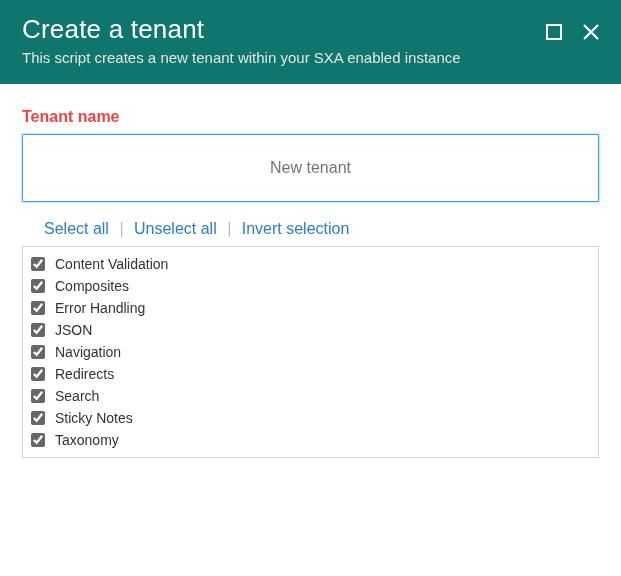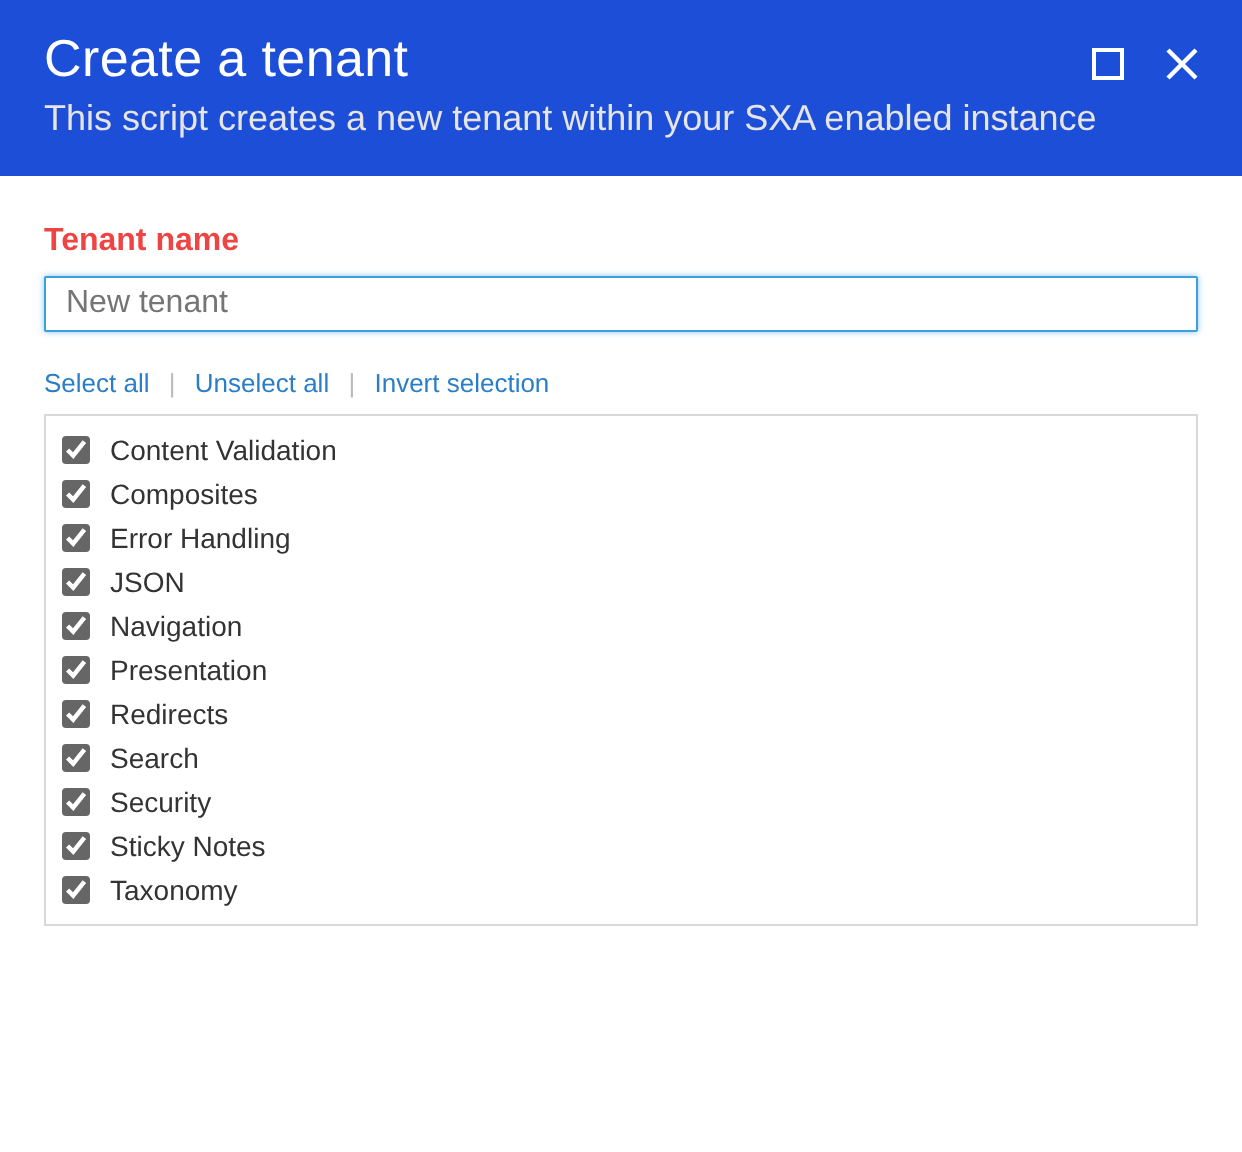--- a/index.html
+++ b/index.html
@@ -5,33 +5,33 @@
   * { box-sizing: border-box; margin: 0; padding: 0; }
   body {
     font-family: "Segoe UI", Arial, sans-serif;
     background: #fff;
     width: 621px;
     height: 576px;
     overflow: hidden;
     color: #222;
   }
   .header {
-    background: #1d4ed8;
+    background: #0f766e;
     color: #fff;
     padding: 14px 22px 18px 22px;
     position: relative;
   }
   .header h1 {
     font-size: 26px;
     font-weight: 400;
     margin-bottom: 4px;
     letter-spacing: 0.2px;
   }
   .header p {
-    font-size: 18px;
+    font-size: 15px;
     color: #e5e5e5;
     font-weight: 400;
   }
   .header-controls {
     position: absolute;
     top: 22px;
     right: 20px;
     display: flex;
     gap: 18px;
     align-items: center;
@@ -48,38 +48,40 @@
   }
   .label {
     font-weight: 700;
     font-size: 16px;
     margin-bottom: 8px;
     color: #ef4444;
   }
   .tn-input {
     width: 100%;
     font-size: 16px;
-    padding: 4px 10px;
+    padding: 24px 10px;
     border: 1px solid #3b9fe2;
     outline: none;
     color: #666;
     box-shadow: 0 0 3px rgba(59,159,226,0.6);
     border-radius: 1px;
     margin-bottom: 18px;
     font-family: inherit;
+    text-align: center;
   }
   .features-label {
     font-weight: 700;
     font-size: 16px;
     color: #222;
     margin-bottom: 6px;
   }
   .action-row {
-    font-size: 13px;
+    font-size: 16px;
     margin-bottom: 8px;
+    margin-left: 22px;
   }
   .action-row a {
     color: #2A7EC7;
     text-decoration: none;
     cursor: pointer;
   }
   .sep {
     color: #bbb;
     margin: 0 6px;
   }
@@ -155,33 +157,25 @@
       <div class="feature-row">
         <input type="checkbox" checked="" style="">
         <span>JSON</span>
       </div>
       <div class="feature-row">
         <input type="checkbox" checked="" style="">
         <span>Navigation</span>
       </div>
       <div class="feature-row">
         <input type="checkbox" checked="" style="">
-        <span>Presentation</span>
-      </div>
-      <div class="feature-row">
-        <input type="checkbox" checked="" style="">
         <span>Redirects</span>
       </div>
       <div class="feature-row">
         <input type="checkbox" checked="" style="">
         <span>Search</span>
-      </div>
-      <div class="feature-row">
-        <input type="checkbox" checked="" style="">
-        <span>Security</span>
       </div>
       <div class="feature-row">
         <input type="checkbox" checked="" style="">
         <span>Sticky Notes</span>
       </div>
       <div class="feature-row">
         <input type="checkbox" checked="" style="">
         <span>Taxonomy</span>
       </div>
     </div>

